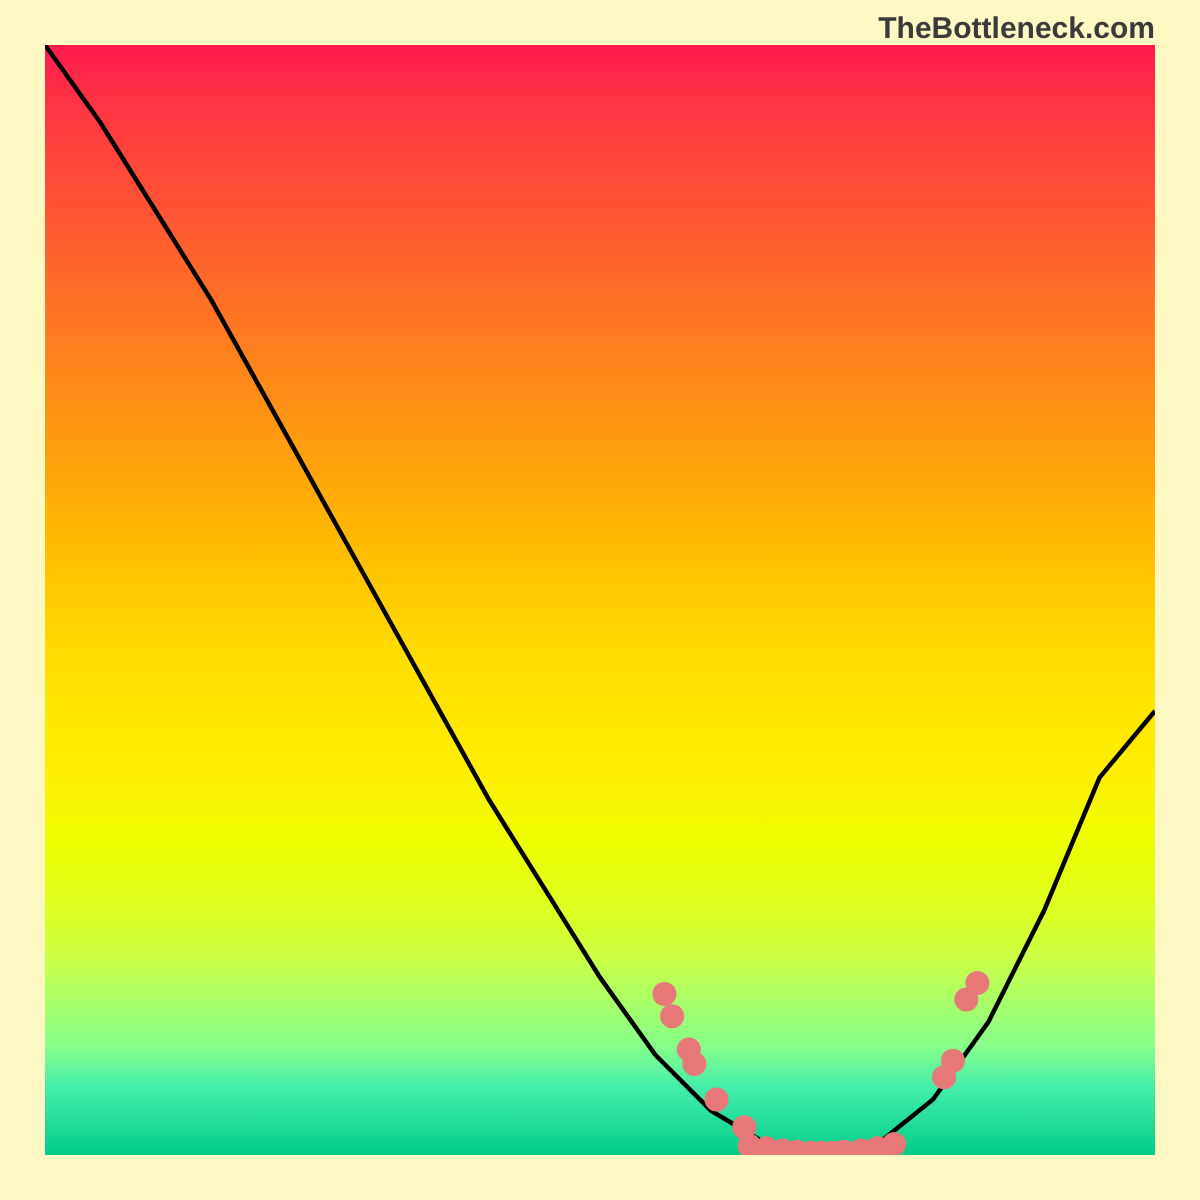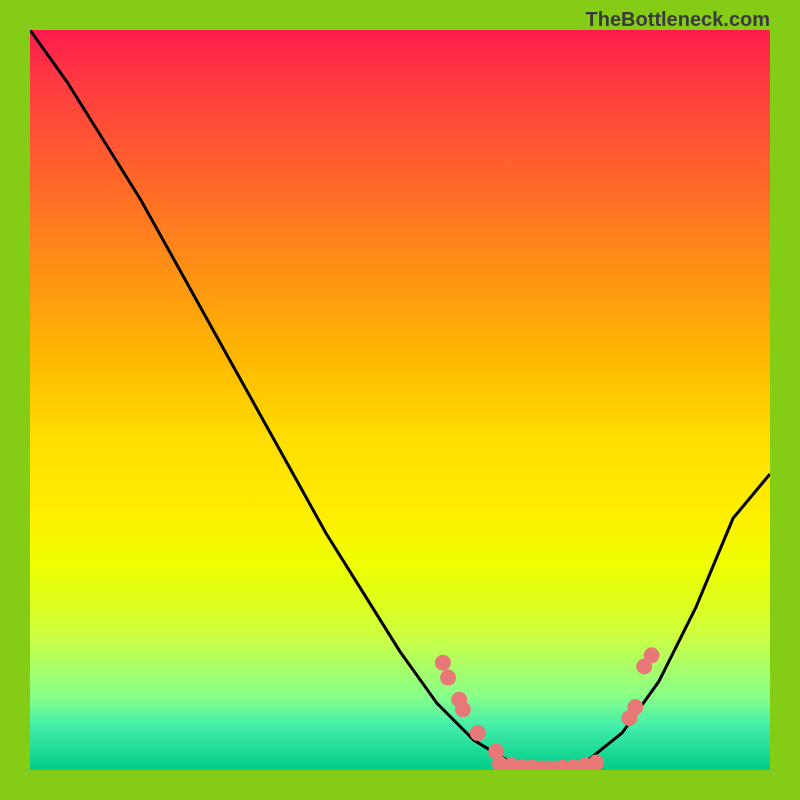--- a/index.html
+++ b/index.html
@@ -7,21 +7,21 @@
     padding: 0;
     background: #000;
     width: 800px;
     height: 800px;
     position: relative;
     font-family: Arial, sans-serif;
   }
   .container {
     width: 800px;
     height: 800px;
-    background: #84cc16;
+    background: #fef9c3;
     position: relative;
   }
   .plot-area {
     position: absolute;
     left: 30px;
     top: 30px;
     width: 740px;
     height: 740px;
     background: linear-gradient(to bottom,
       #ff1a4d 0%,

